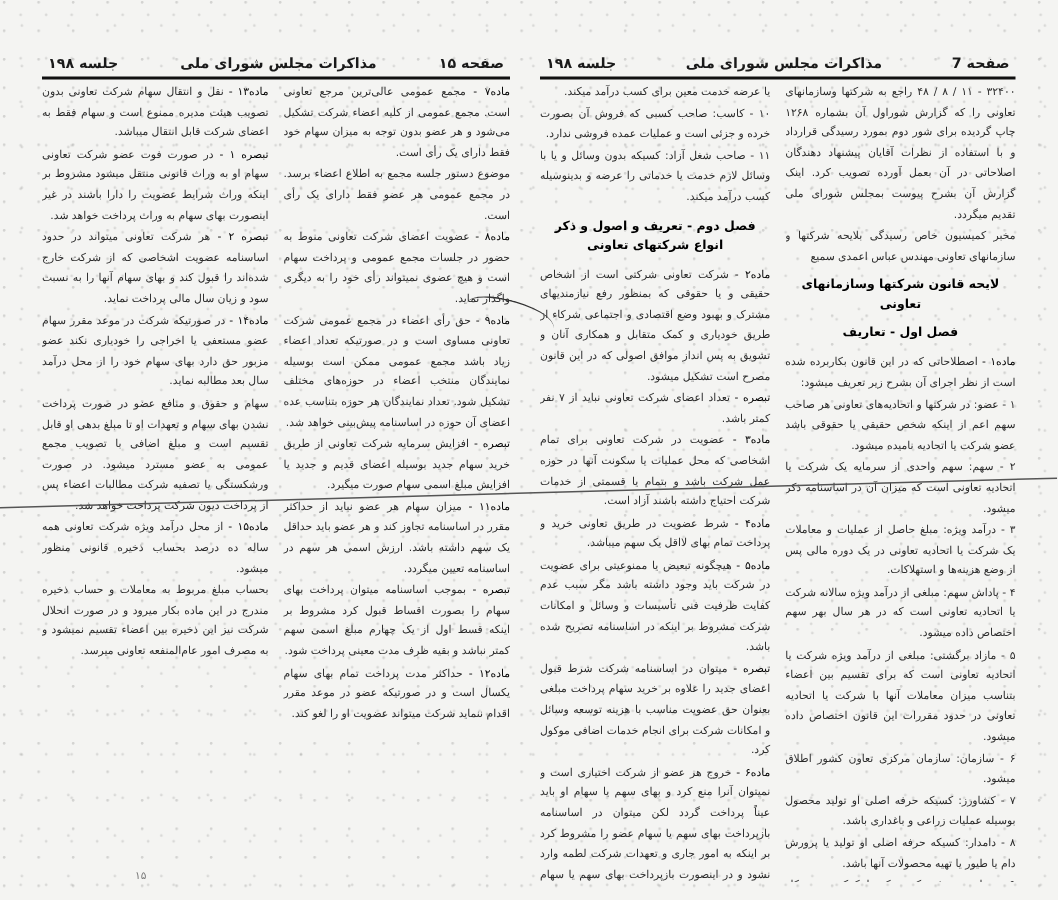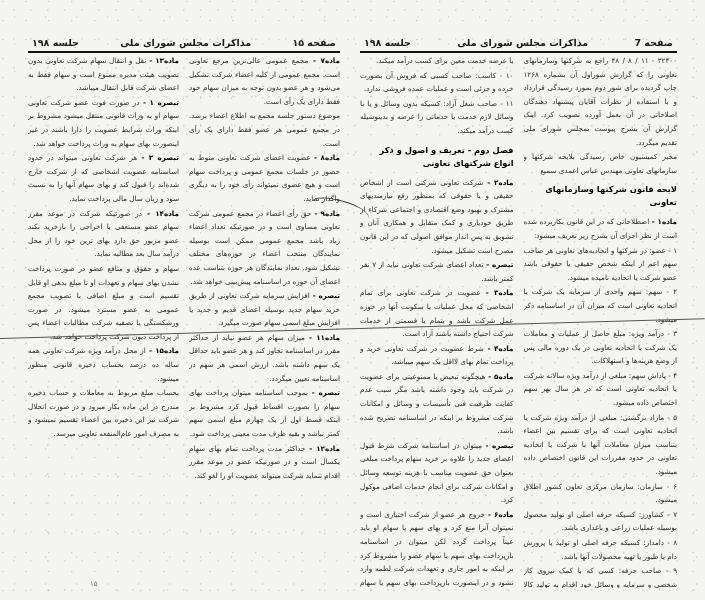--- a/index.html
+++ b/index.html
@@ -34,23 +34,23 @@
   .columns {
     position:absolute; top:54px; left:28px; right:10px; bottom:12px;
     display:flex; flex-direction:row; gap:10px;
   }
   .page.right .columns { left:5px; right:28px; }
   .col {
     flex:1; font-size:7.2px; line-height:13.6px; text-align:justify;
     color:#2b2b2b; overflow:hidden;
   }
   .col p { margin:0 0 1px 0; }
-  .art { font-weight:bold; color:#000; }
+  .art { font-weight:normal; color:#000; }
   .sec-title {
-    text-align:right; font-weight:bold; font-size:8.3px; line-height:13px;
+    text-align:center; font-weight:bold; font-size:8.3px; line-height:13px;
     margin:6px 0 6px 0; color:#000;
   }
   .cut-line {
     position:absolute; height:1px; background:#555; transform-origin:left center;
   }
   .pen-mark {
     position:absolute; left:310px; top:200px; width:60px; height:20px;
     border-top:1.5px solid #333; border-radius:40% 60% 0 0;
     transform:rotate(12deg);
   }
@@ -77,60 +77,61 @@
         <p><span class="art">ماده۹ - </span><span>حق رأی اعضاء در مجمع عمومی شرکت تعاونی مساوی است و در صورتیکه تعداد اعضاء زیاد باشد مجمع عمومی ممکن است بوسیله نمایندگان منتخب اعضاء در حوزه‌های مختلف تشکیل شود. تعداد نمایندگان هر حوزه بتناسب عده اعضای آن حوزه در اساسنامه پیش‌بینی خواهد شد.</span></p>
         <p><span class="art">تبصره - </span><span>افزایش سرمایه شرکت تعاونی از طریق خرید سهام جدید بوسیله اعضای قدیم و جدید یا افزایش مبلغ اسمی سهام صورت میگیرد.</span></p>
         <p><span class="art">ماده۱۱ - </span><span>میزان سهام هر عضو نباید از حداکثر مقرر در اساسنامه تجاوز کند و هر عضو باید حداقل یک سهم داشته باشد. ارزش اسمی هر سهم در اساسنامه تعیین میگردد.</span></p>
         <p><span class="art">تبصره - </span><span>بموجب اساسنامه میتوان پرداخت بهای سهام را بصورت اقساط قبول کرد مشروط بر اینکه قسط اول از یک چهارم مبلغ اسمی سهم کمتر نباشد و بقیه ظرف مدت معینی پرداخت شود.</span></p>
         <p><span class="art">ماده۱۲ - </span><span>حداکثر مدت پرداخت تمام بهای سهام یکسال است و در صورتیکه عضو در موعد مقرر اقدام ننماید شرکت میتواند عضویت او را لغو کند.</span></p>
       </div>
       <div class="col">
         <p><span class="art">ماده۱۳ - </span><span>نقل و انتقال سهام شرکت تعاونی بدون تصویب هیئت مدیره ممنوع است و سهام فقط به اعضای شرکت قابل انتقال میباشد.</span></p>
         <p><span class="art">تبصره ۱ - </span><span>در صورت فوت عضو شرکت تعاونی سهام او به وراث قانونی منتقل میشود مشروط بر اینکه وراث شرایط عضویت را دارا باشند در غیر اینصورت بهای سهام به وراث پرداخت خواهد شد.</span></p>
         <p><span class="art">تبصره ۲ - </span><span>هر شرکت تعاونی میتواند در حدود اساسنامه عضویت اشخاصی که از شرکت خارج شده‌اند را قبول کند و بهای سهام آنها را به نسبت سود و زیان سال مالی پرداخت نماید.</span></p>
-        <p><span class="art">ماده۱۴ - </span><span>در صورتیکه شرکت در موعد مقرر سهام عضو مستعفی یا اخراجی را بازخرید نکند عضو مزبور حق دارد بهای ترین خود را از محل درآمد سال بعد مطالبه نماید.</span></p>
+        <p><span class="art">ماده۱۴ - </span><span>در صورتیکه شرکت در موعد مقرر سهام عضو مستعفی یا اخراجی را خودیاری نکند عضو مزبور حق دارد بهای سهام خود را از محل درآمد سال بعد مطالبه نماید.</span></p>
         <p><span>سهام و حقوق و منافع عضو در صورت پرداخت نشدن بهای سهام و تعهدات او تا مبلغ بدهی او قابل تقسیم است و مبلغ اضافی با تصویب مجمع عمومی به عضو مسترد میشود. در صورت ورشکستگی یا تصفیه شرکت مطالبات اعضاء پس از پرداخت دیون شرکت پرداخت خواهد شد.</span></p>
         <p><span class="art">ماده۱۵ - </span><span>از محل درآمد ویژه شرکت تعاونی همه ساله ده درصد بحساب ذخیره قانونی منظور میشود.</span></p>
         <p><span>بحساب مبلغ مربوط به معاملات و حساب ذخیره مندرج در این ماده بکار میرود و در صورت انحلال شرکت نیز این ذخیره بین اعضاء تقسیم نمیشود و به مصرف امور عام‌المنفعه تعاونی میرسد.</span></p>
       </div>
     </div>
   <div class="page-foot">۱۵</div>
 </div>
 
 <div class="page right">
   <div class="header" dir="rtl">
     <span>صفحه 7</span>
     <span>مذاکرات مجلس شورای ملی</span>
     <span>جلسه ۱۹۸</span>
   </div>
   <div class="columns" dir="rtl" id="right-cols">
       <div class="col">
         <p><span>۳۲۴۰۰ - ۱۱ / ۸ / ۴۸ راجع به شرکتها وسازمانهای تعاونی را که گزارش شوراول آن بشماره ۱۲۶۸ چاپ گردیده برای شور دوم بمورد رسیدگی قرارداد و با استفاده از نظرات آقایان پیشنهاد دهندگان اصلاحاتی در آن بعمل آورده تصویب کرد. اینک گزارش آن بشرح پیوست بمجلس شورای ملی تقدیم میگردد.</span></p>
         <p><span>مخبر کمیسیون خاص رسیدگی بلایحه شرکتها و سازمانهای تعاونی مهندس عباس اعمدی سمیع</span></p>
         <div class="sec-title">لایحه قانون شرکتها وسازمانهای تعاونی</div>
+        <div class="sec-title">فصل اول - تعاریف</div>
         <p><span class="art">ماده۱ - </span><span>اصطلاحاتی که در این قانون بکاربرده شده است از نظر اجرای آن بشرح زیر تعریف میشود:</span></p>
         <p><span>۱ - عضو: در شرکتها و اتحادیه‌های تعاونی هر صاحب سهم اعم از اینکه شخص حقیقی یا حقوقی باشد عضو شرکت یا اتحادیه نامیده میشود.</span></p>
         <p><span>۲ - سهم: سهم واحدی از سرمایه یک شرکت یا اتحادیه تعاونی است که میزان آن در اساسنامه ذکر میشود.</span></p>
         <p><span>۳ - درآمد ویژه: مبلغ حاصل از عملیات و معاملات یک شرکت یا اتحادیه تعاونی در یک دوره مالی پس از وضع هزینه‌ها و استهلاکات.</span></p>
         <p><span>۴ - پاداش سهم: مبلغی از درآمد ویژه سالانه شرکت یا اتحادیه تعاونی است که در هر سال بهر سهم اختصاص داده میشود.</span></p>
         <p><span>۵ - مازاد برگشتی: مبلغی از درآمد ویژه شرکت یا اتحادیه تعاونی است که برای تقسیم بین اعضاء بتناسب میزان معاملات آنها با شرکت یا اتحادیه تعاونی در حدود مقررات این قانون اختصاص داده میشود.</span></p>
         <p><span>۶ - سازمان: سازمان مرکزی تعاون کشور اطلاق میشود.</span></p>
         <p><span>۷ - کشاورز: کسیکه حرفه اصلی او تولید محصول بوسیله عملیات زراعی و باغداری باشد.</span></p>
         <p><span>۸ - دامدار: کسیکه حرفه اصلی او تولید یا پرورش دام یا طیور یا تهیه محصولات آنها باشد.</span></p>
         <p><span>۹ - صاحب حرفه: کسی که با کمک نیروی کار شخصی و سرمایه و وسائل خود اقدام به تولید کالا بمنظور فروش</span></p>
       </div>
       <div class="col">
         <p><span>یا عرضه خدمت معین برای کسب درآمد میکند.</span></p>
         <p><span>۱۰ - کاسب: صاحب کسبی که فروش آن بصورت خرده و جزئی است و عملیات عمده فروشی ندارد.</span></p>
         <p><span>۱۱ - صاحب شغل آزاد: کسیکه بدون وسائل و یا با وسائل لازم خدمت یا خدماتی را عرضه و بدینوسیله کسب درآمد میکند.</span></p>
         <div class="sec-title">فصل دوم - تعریف و اصول و ذکر انواع شرکتهای تعاونی</div>
         <p><span class="art">ماده۲ - </span><span>شرکت تعاونی شرکتی است از اشخاص حقیقی و یا حقوقی که بمنظور رفع نیازمندیهای مشترک و بهبود وضع اقتصادی و اجتماعی شرکاء از طریق خودیاری و کمک متقابل و همکاری آنان و تشویق به پس انداز موافق اصولی که در این قانون مصرح است تشکیل میشود.</span></p>
         <p><span class="art">تبصره - </span><span>تعداد اعضای شرکت تعاونی نباید از ۷ نفر کمتر باشد.</span></p>
         <p><span class="art">ماده۳ - </span><span>عضویت در شرکت تعاونی برای تمام اشخاصی که محل عملیات یا سکونت آنها در حوزه عمل شرکت باشد و بتمام یا قسمتی از خدمات شرکت احتیاج داشته باشند آزاد است.</span></p>
-        <p><span class="art">ماده۴ - </span><span>شرط عضویت در شرکت تعاونی خرید و پرداخت تمام بهای لااقل یک سهم میباشد.</span></p>
+        <p><span class="art">ماده۴ - </span><span>شرط عضویت در طریق تعاونی خرید و پرداخت تمام بهای لااقل یک سهم میباشد.</span></p>
         <p><span class="art">ماده۵ - </span><span>هیچگونه تبعیض یا ممنوعیتی برای عضویت در شرکت باید وجود داشته باشد مگر سبب عدم کفایت ظرفیت فنی تأسیسات و وسائل و امکانات شرکت مشروط بر اینکه در اساسنامه تصریح شده باشد.</span></p>
         <p><span class="art">تبصره - </span><span>میتوان در اساسنامه شرکت شرط قبول اعضای جدید را علاوه بر خرید سهام پرداخت مبلغی بعنوان حق عضویت مناسب با هزینه توسعه وسائل و امکانات شرکت برای انجام خدمات اضافی موکول کرد.</span></p>
         <p><span class="art">ماده۶ - </span><span>خروج هر عضو از شرکت اختیاری است و نمیتوان آنرا منع کرد و بهای سهم یا سهام او باید عیناً پرداخت گردد لکن میتوان در اساسنامه بازپرداخت بهای سهم یا سهام عضو را مشروط کرد بر اینکه به امور جاری و تعهدات شرکت لطمه وارد نشود و در اینصورت بازپرداخت بهای سهم یا سهام عضو مستعفی و منافع متعلقه نباید بیش از دو سال از تاریخ استعفا بتأخیر افتد.</span></p>
       </div>
     </div>
 </div>
 
 <div class="cut-line" style="left:0; top:338px; width:705px; transform:rotate(-1.6deg);"></div>
 <div class="pen-mark"></div>
 

